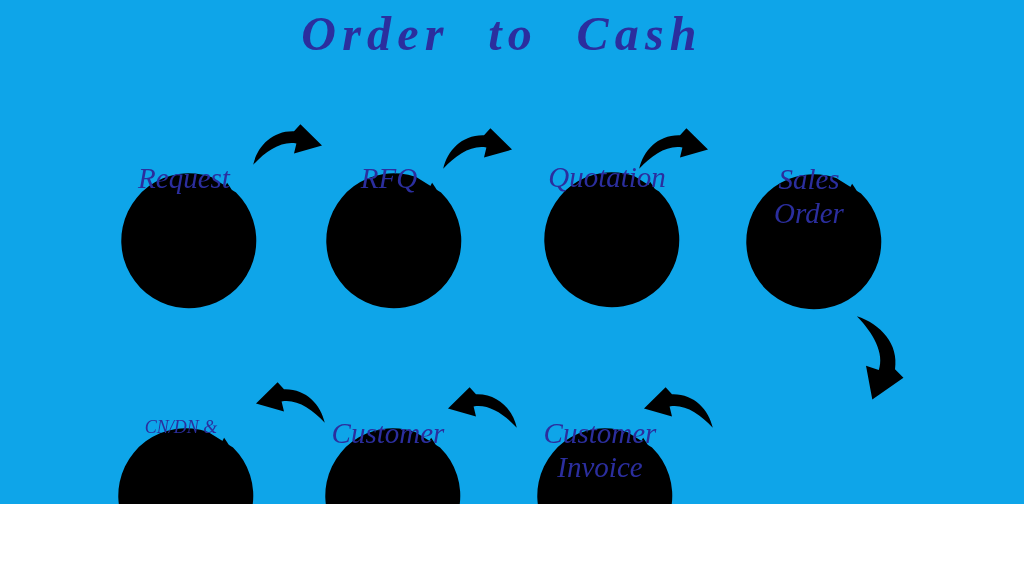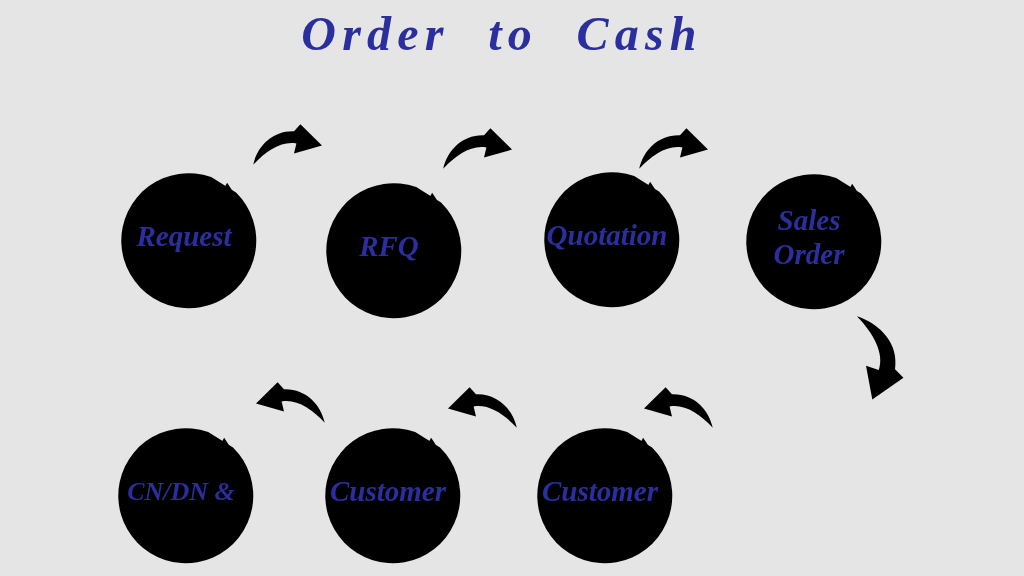--- a/index.html
+++ b/index.html
@@ -1,22 +1,22 @@
 <!DOCTYPE html>
 <html><head>
 <meta charset="utf-8">
 <style>
   html, body { margin: 0; padding: 0; }
   body { background: #ffffff; font-family: "Liberation Serif", "DejaVu Serif", serif; }
 
   .stage {
     position: relative;
     width: 1024px;
-    height: 576px;
-    background: #e5e5e5;
+    height: 504px;
+    background: #0ea5e9;
     overflow: hidden;
   }
 
   .title {
     position: absolute;
     top: 6px;
     left: 0;
     width: 100%;
     margin: 0;
     text-align: center;
@@ -41,29 +41,28 @@
     height: 150px;
     display: block;
   }
 
   .label {
     position: absolute;
     inset: 0;
     display: flex;
     flex-direction: column;
     align-items: center;
-    justify-content: center;
     text-align: center;
     font-size: 29px;
-    font-weight: bold;
+    font-weight: normal;
     font-style: italic;
     line-height: 1.16;
     white-space: nowrap;
   }
-  .label.small { font-size: 26px; }
+  .label.small { font-size: 18px; }
 
   .arrow {
     position: absolute;
     width: 80px;
     height: 50px;
     display: block;
   }
   .arrow.left { transform: scaleX(-1); }
   .arrow.down {
     width: 94px;
@@ -103,21 +102,21 @@
   <div class="node" style="left:109px; top:162px">
     <svg class="ring" viewBox="0 0 160 160" style="color: rgb(32, 51, 204);">
         <use href="#brushring"></use>
       </svg>
     <div class="label" style="color: rgb(43, 46, 158);">
       <span>Request</span>
       <span></span>
     </div>
   </div>
 
-  <div class="node" style="left:314px; top:172px">
+  <div class="node" style="left:314px; top:162px">
     <svg class="ring" viewBox="0 0 160 160" style="color: rgb(177, 24, 230);">
         <use href="#brushring"></use>
       </svg>
     <div class="label" style="color: rgb(43, 46, 158);">
       <span>RFQ</span>
       <span></span>
     </div>
   </div>
 
   <div class="node" style="left:734px; top:163px">
@@ -140,20 +139,21 @@
     </div>
   </div>
 
 
   <div class="node" style="left:525px; top:417px">
     <svg class="ring" viewBox="0 0 160 160" style="color: rgb(28, 127, 192);">
         <use href="#brushring"></use>
       </svg>
     <div class="label" style="color: rgb(43, 46, 158);">
       <span>Customer</span>
+      <span>Invoice</span>
     </div>
   </div>
 
   <div class="node" style="left:313px; top:417px">
     <svg class="ring" viewBox="0 0 160 160" style="color: rgb(40, 181, 233);">
         <use href="#brushring"></use>
       </svg>
     <div class="label" style="color: rgb(43, 46, 158);">
       <span>Customer</span>
     </div>

